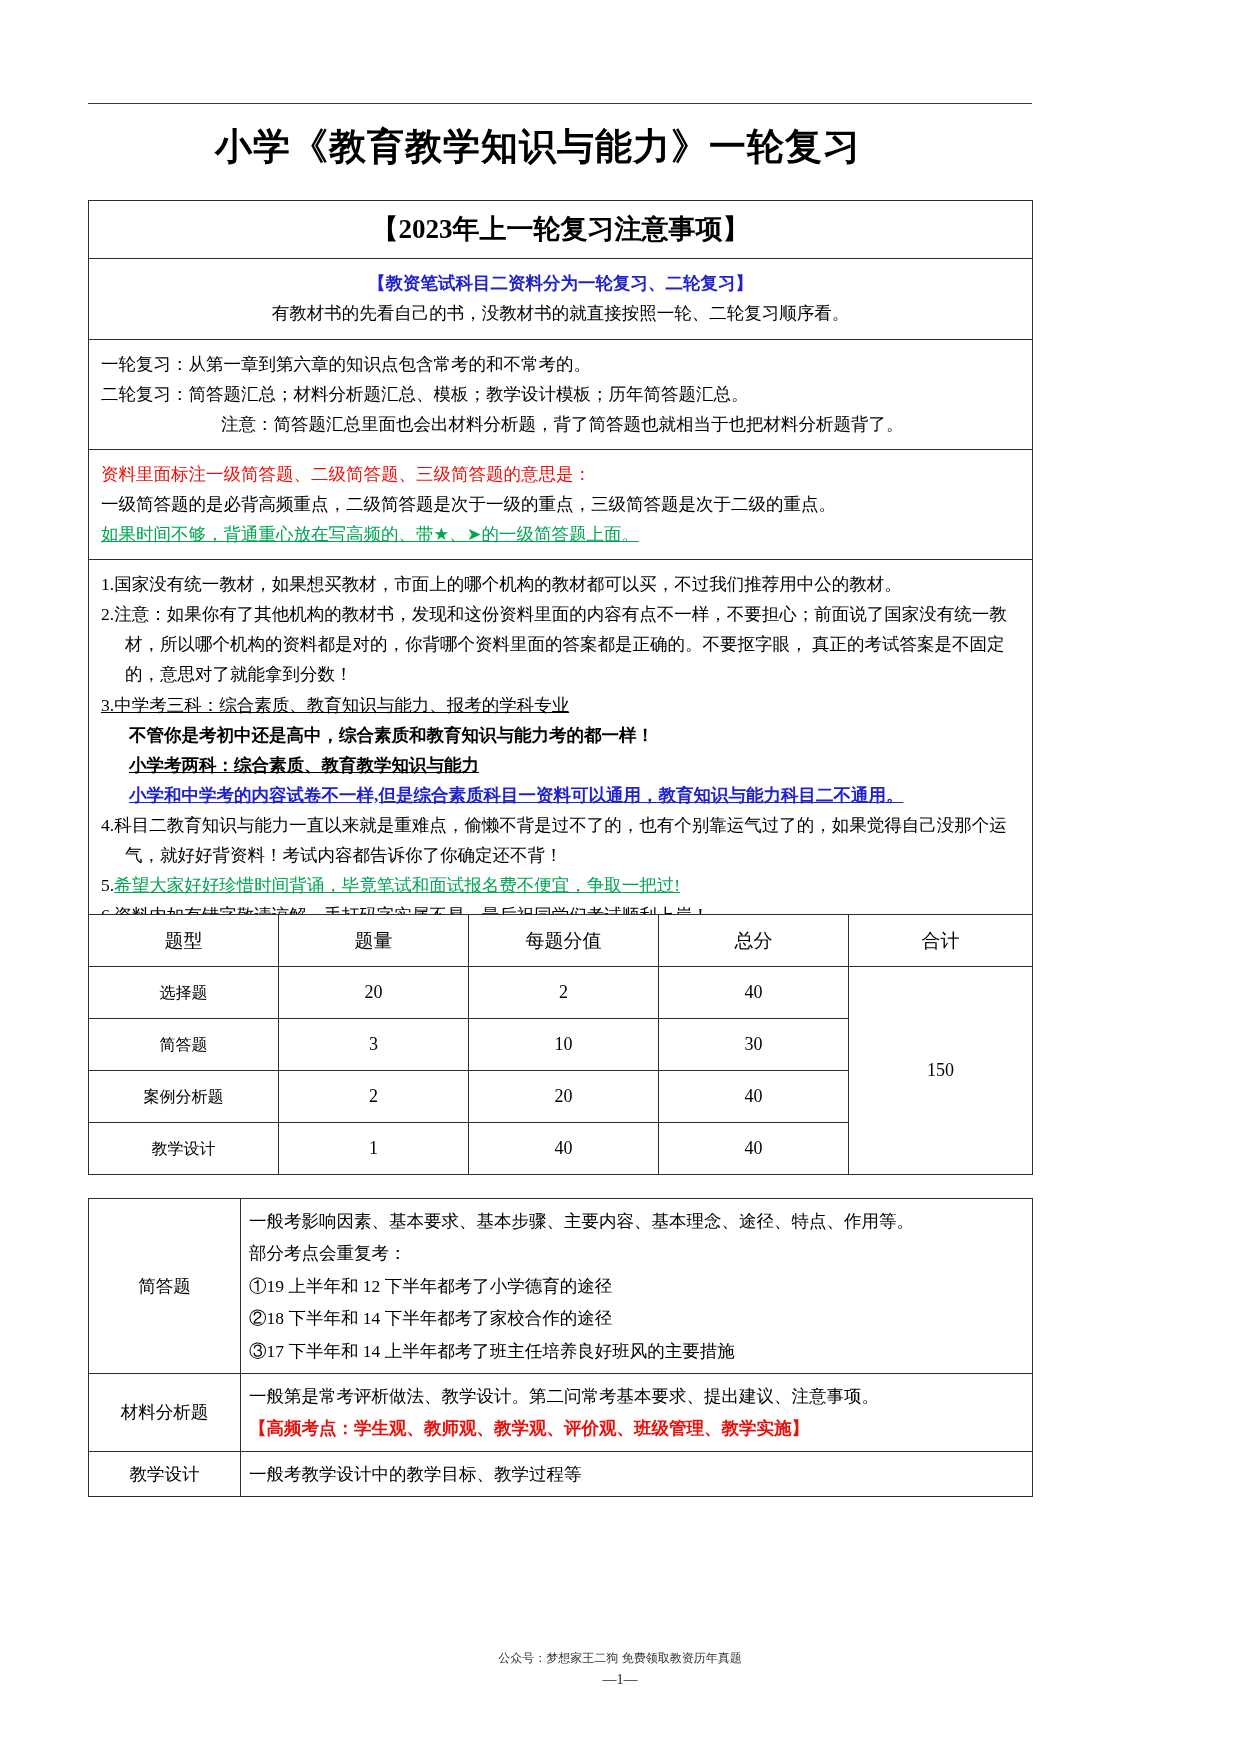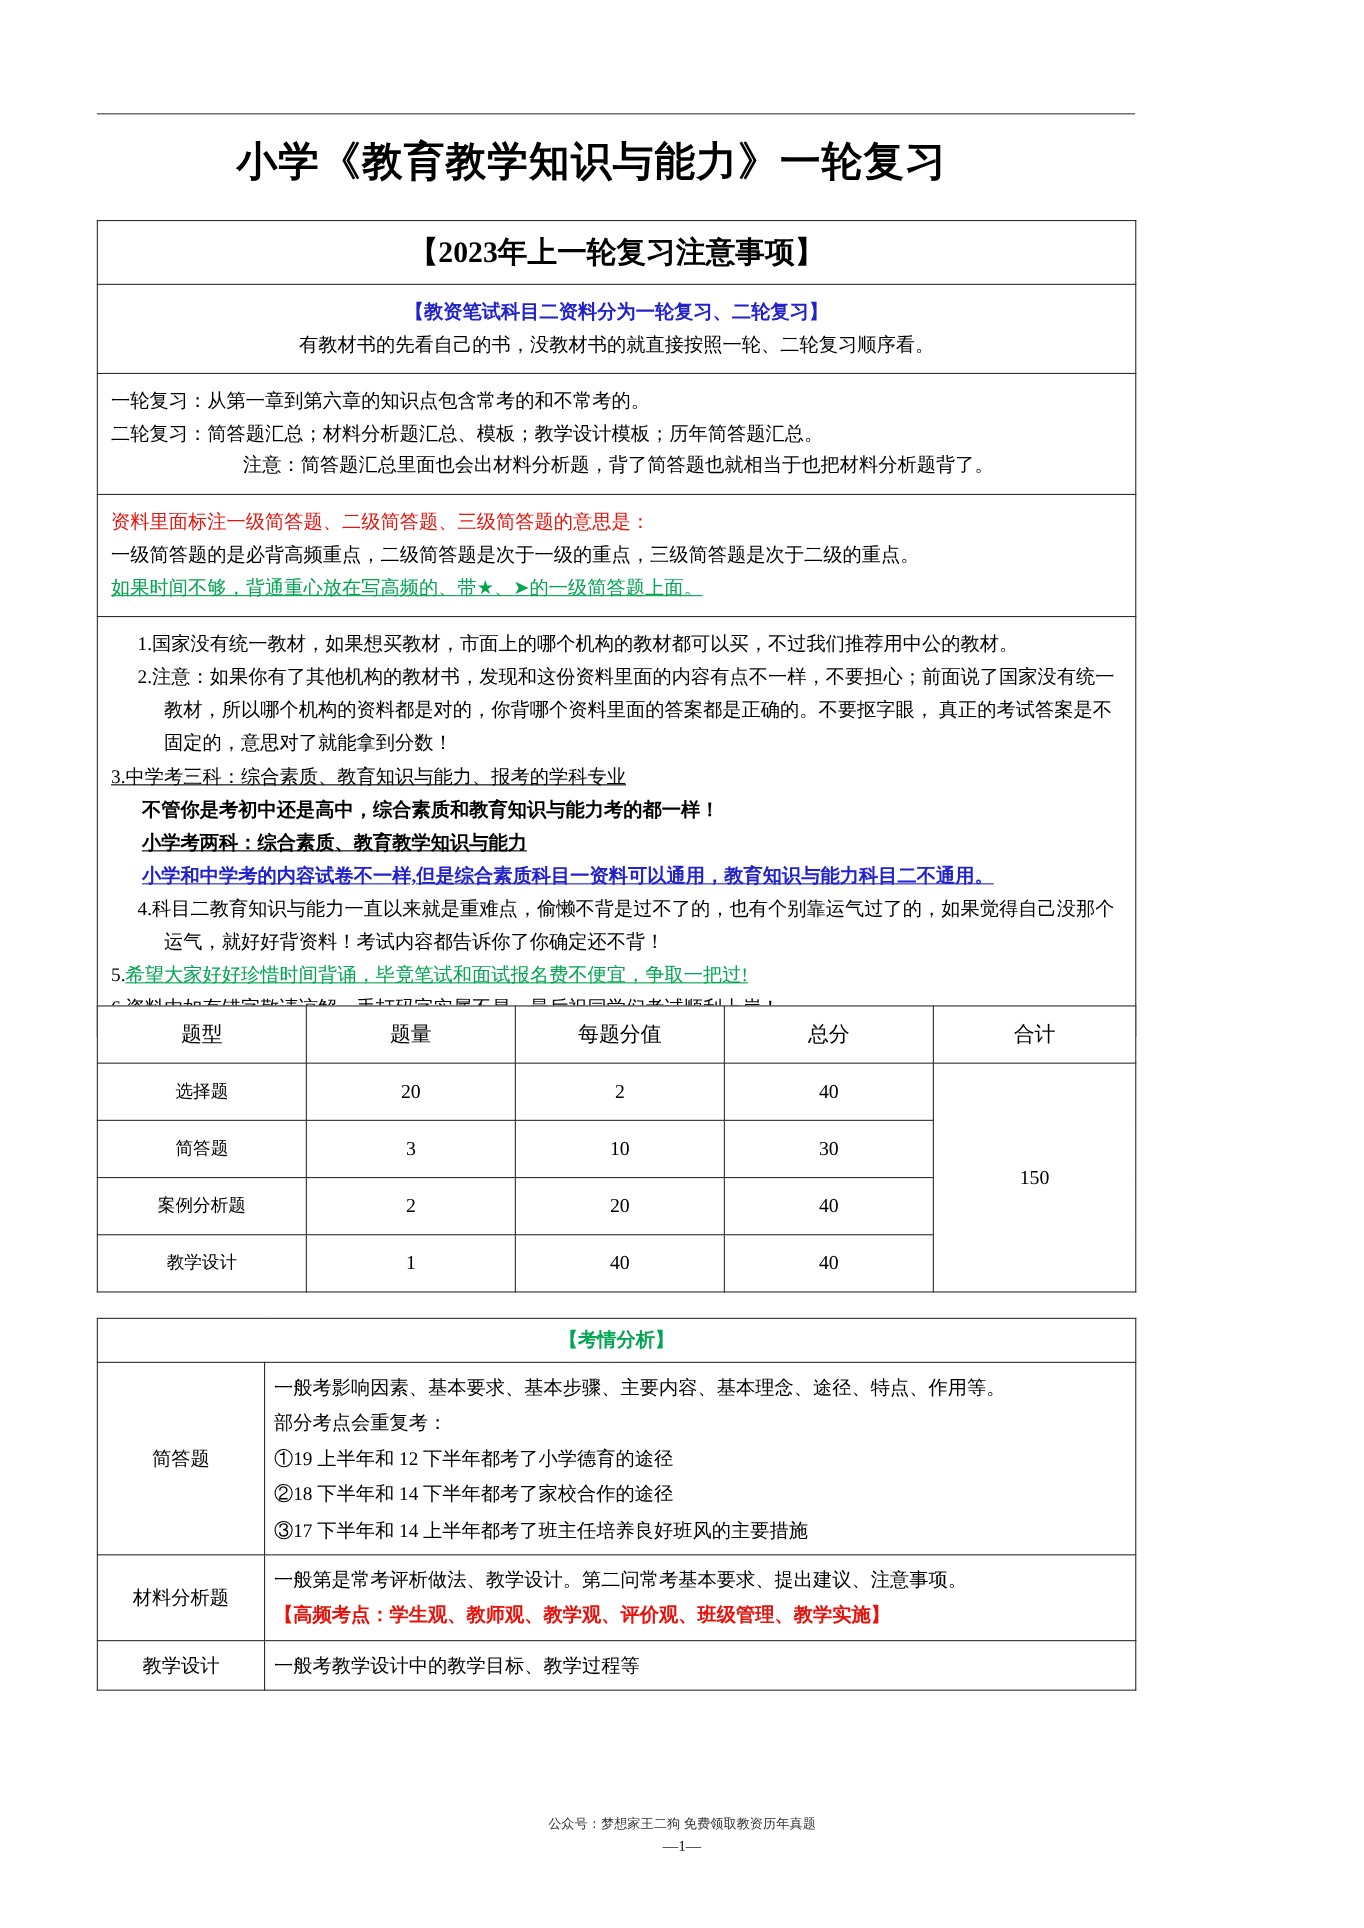--- a/index.html
+++ b/index.html
@@ -69,29 +69,29 @@
     line-height: 1.2;
   }
   .notice-cell {
     padding: 5px 8px 6px 8px;
   }
   .nline {
     font-size: 17.5px;
     line-height: 1.72;
     white-space: nowrap;
   }
-  .nline.wrapping { white-space: normal; margin-left: 24px; }
+  .nline.wrapping { white-space: normal; }
   .ctr { text-align: center; }
   .blue { color: #2222cc; }
   .red  { color: #e8120c; }
   .green{ color: #00a550; }
   .bold { font-weight: bold; }
   .u    { text-decoration: underline; }
   .indent1 { padding-left: 28px; font-weight: bold; }
-  .indent2 { padding-left: 120px; font-family: Liberation Mono, monospace; }
+  .indent2 { padding-left: 120px; }
   .hang  { padding-left: 24px; text-indent: -24px; }
 
   
   #exam-table {
     left: 88px;
     top: 914px;
     width: 944px;
   }
   #exam-table td {
     text-align: center;
@@ -257,23 +257,20 @@
     </tbody>
   </table>
 
   <table class="fr" id="analysis-table">
     <colgroup>
         <col style="width:152px">
         <col style="width:792px">
       </colgroup>
     <tbody>
       <tr>
-        <td colspan="2" class="an-title">【考情分析】</td>
-      </tr>
-      <tr>
         <td class="an-label">简答题</td>
         <td>
           <div class="an-line">一般考影响因素、基本要求、基本步骤、主要内容、基本理念、途径、特点、作用等。</div>
           <div class="an-line">部分考点会重复考：</div>
           <div class="an-line">①19 上半年和 12 下半年都考了小学德育的途径</div>
           <div class="an-line">②18 下半年和 14 下半年都考了家校合作的途径</div>
           <div class="an-line">③17 下半年和 14 上半年都考了班主任培养良好班风的主要措施</div>
         </td>
       </tr>
       <tr>

